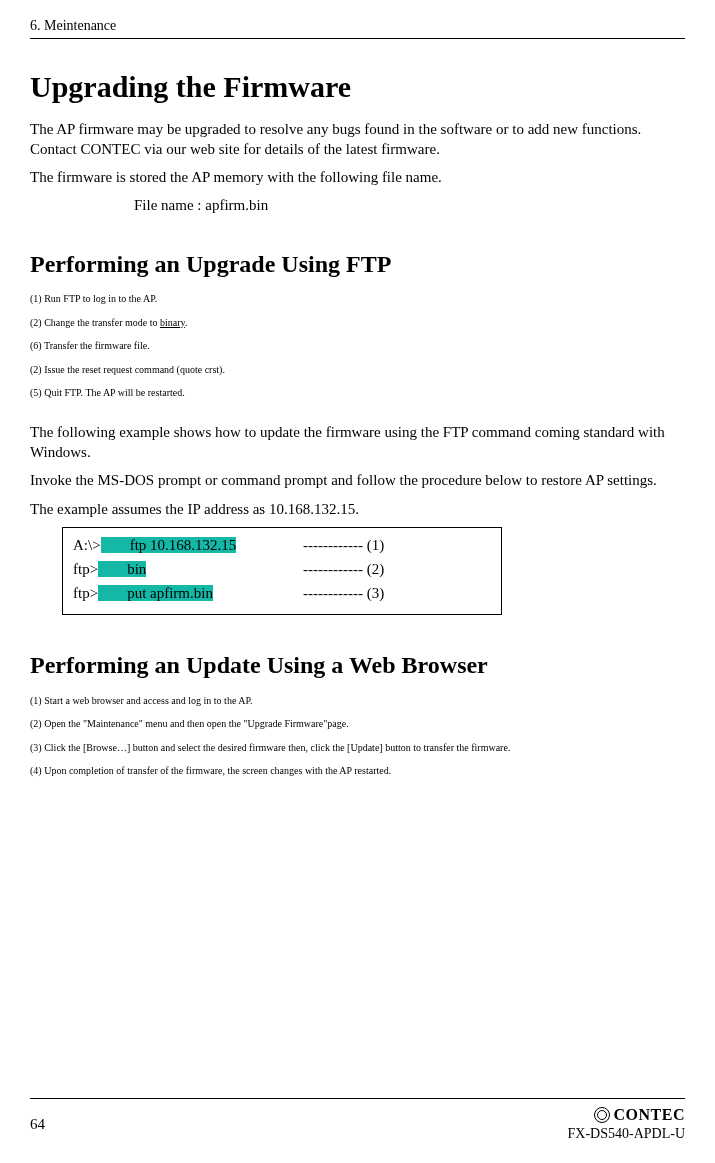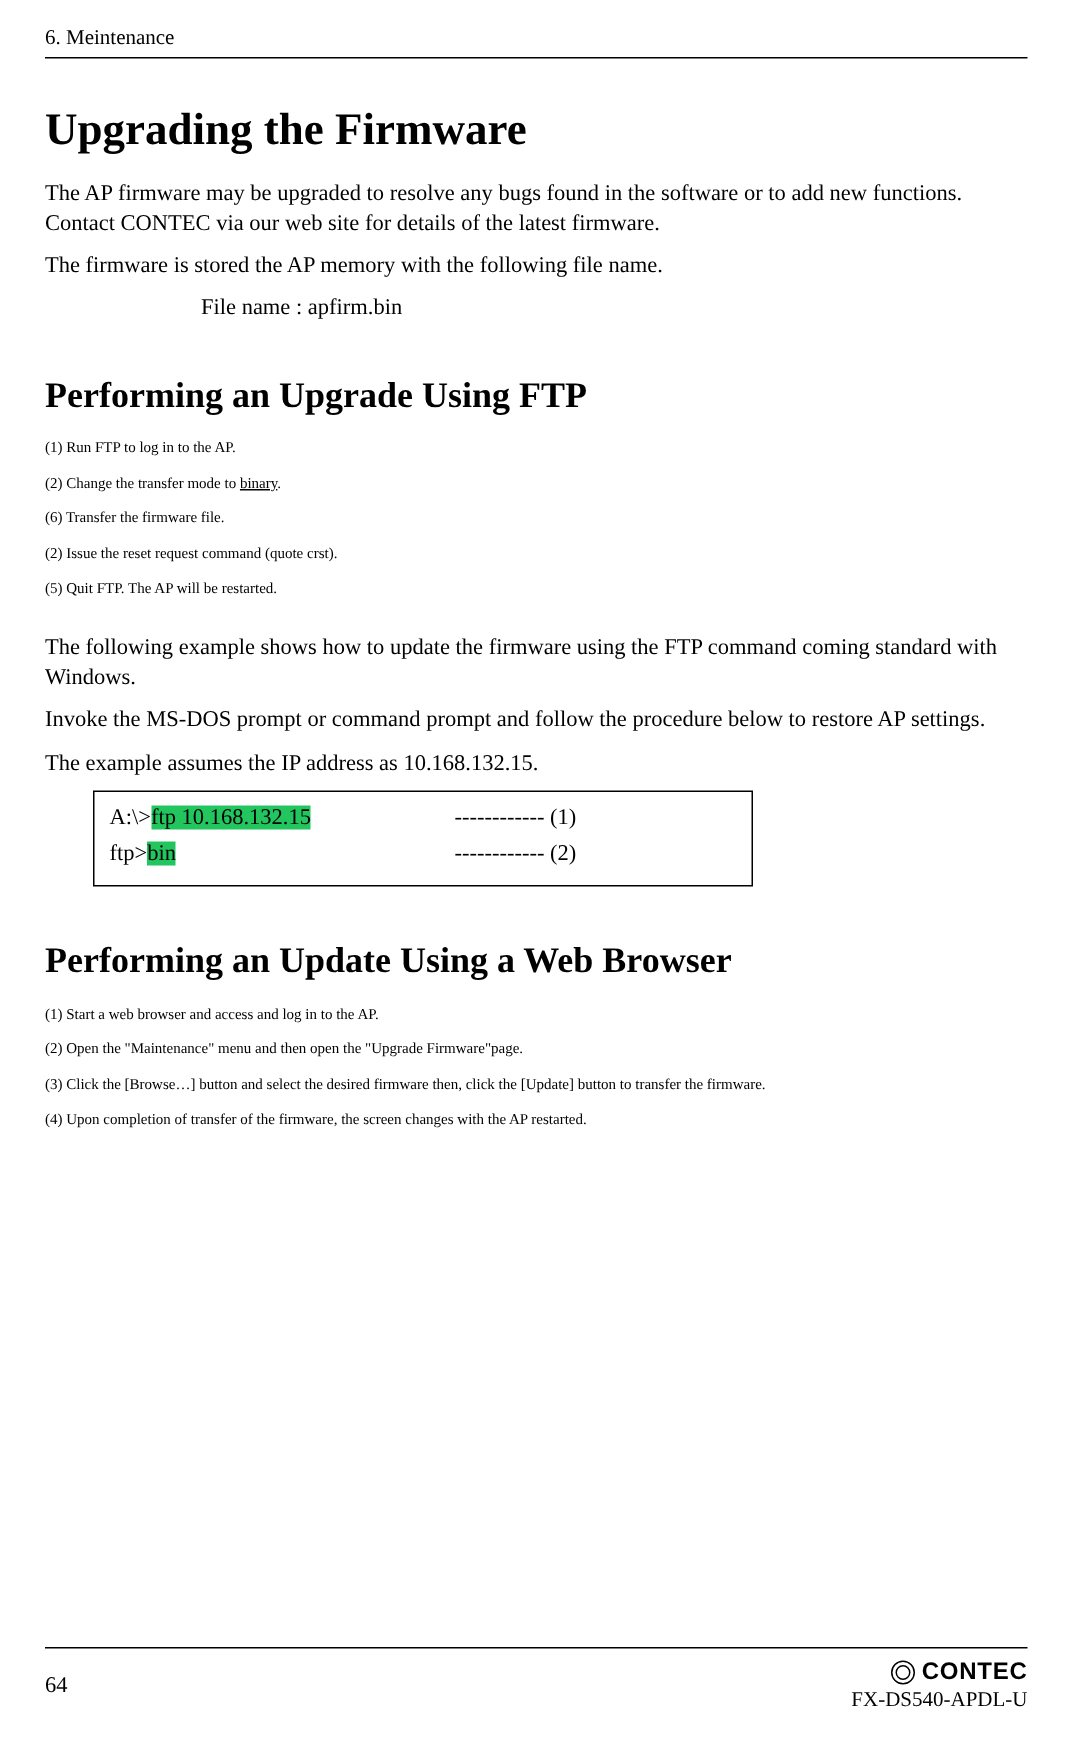--- a/index.html
+++ b/index.html
@@ -68,21 +68,22 @@
     margin-bottom: 6px;
   }
   .cmd-left {
     width: 230px;
     white-space: nowrap;
   }
   .cmd-right {
     white-space: nowrap;
   }
   .hl {
-    background: #22c55e;
+    background: #14b8a6;
+    padding-left: 29px;
   }
   .footer {
     position: absolute;
     bottom: 20px;
     left: 30px;
     right: 30px;
   }
   .footer-rule {
     border: none;
     border-top: 1px solid #000;
@@ -91,21 +92,21 @@
   .footer-row {
     display: flex;
     justify-content: space-between;
     align-items: center;
     font-size: 14px;
   }
   .footer-right {
     text-align: right;
   }
   .logo {
-    font-family: Liberation Sans, sans-serif;
+    font-family: Liberation Serif, serif;
     font-weight: bold;
     letter-spacing: 0.5px;
     font-size: 16px;
     display: flex;
     align-items: center;
     justify-content: flex-end;
     gap: 4px;
     margin-bottom: 2px;
   }
   .logo-mark {
@@ -158,20 +159,24 @@
 
 <div class="cmd-box">
   <div class="cmd-row">
     <div class="cmd-left"><span>A:\&gt;</span><span class="hl">ftp 10.168.132.15</span></div>
     <div class="cmd-right">------------ (1)</div>
   </div>
   <div class="cmd-row">
     <div class="cmd-left"><span>ftp&gt;</span><span class="hl">bin</span></div>
     <div class="cmd-right">------------ (2)</div>
   </div>
+  <div class="cmd-row">
+    <div class="cmd-left"><span>ftp&gt;</span><span class="hl">put apfirm.bin</span></div>
+    <div class="cmd-right">------------ (3)</div>
+  </div>
 </div>
 
 <h2 class="section">Performing an Update Using a Web Browser</h2>
 
 <p class="step">(1)   Start a web browser and access and log in to the AP.</p>
 <p class="step">(2)  Open the "Maintenance" menu and then open the "Upgrade Firmware"page.</p>
 <p class="step">(3)   Click the [Browse…] button and select the desired firmware then, click the [Update] button to transfer the firmware.</p>
 <p class="step">(4)  Upon completion of transfer of the firmware, the screen changes with the AP restarted.</p>
 
 <div class="footer">

